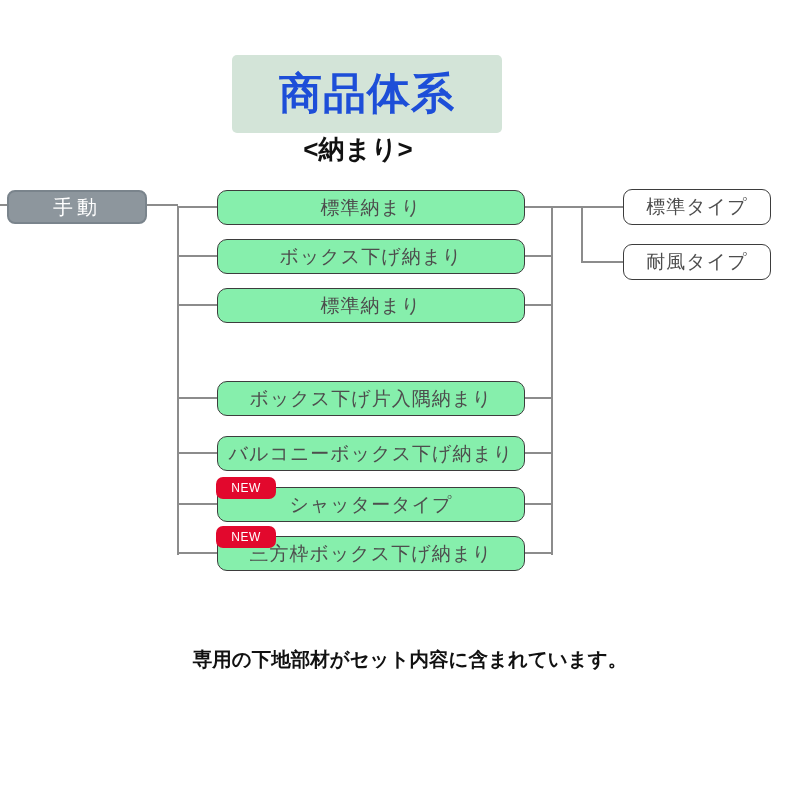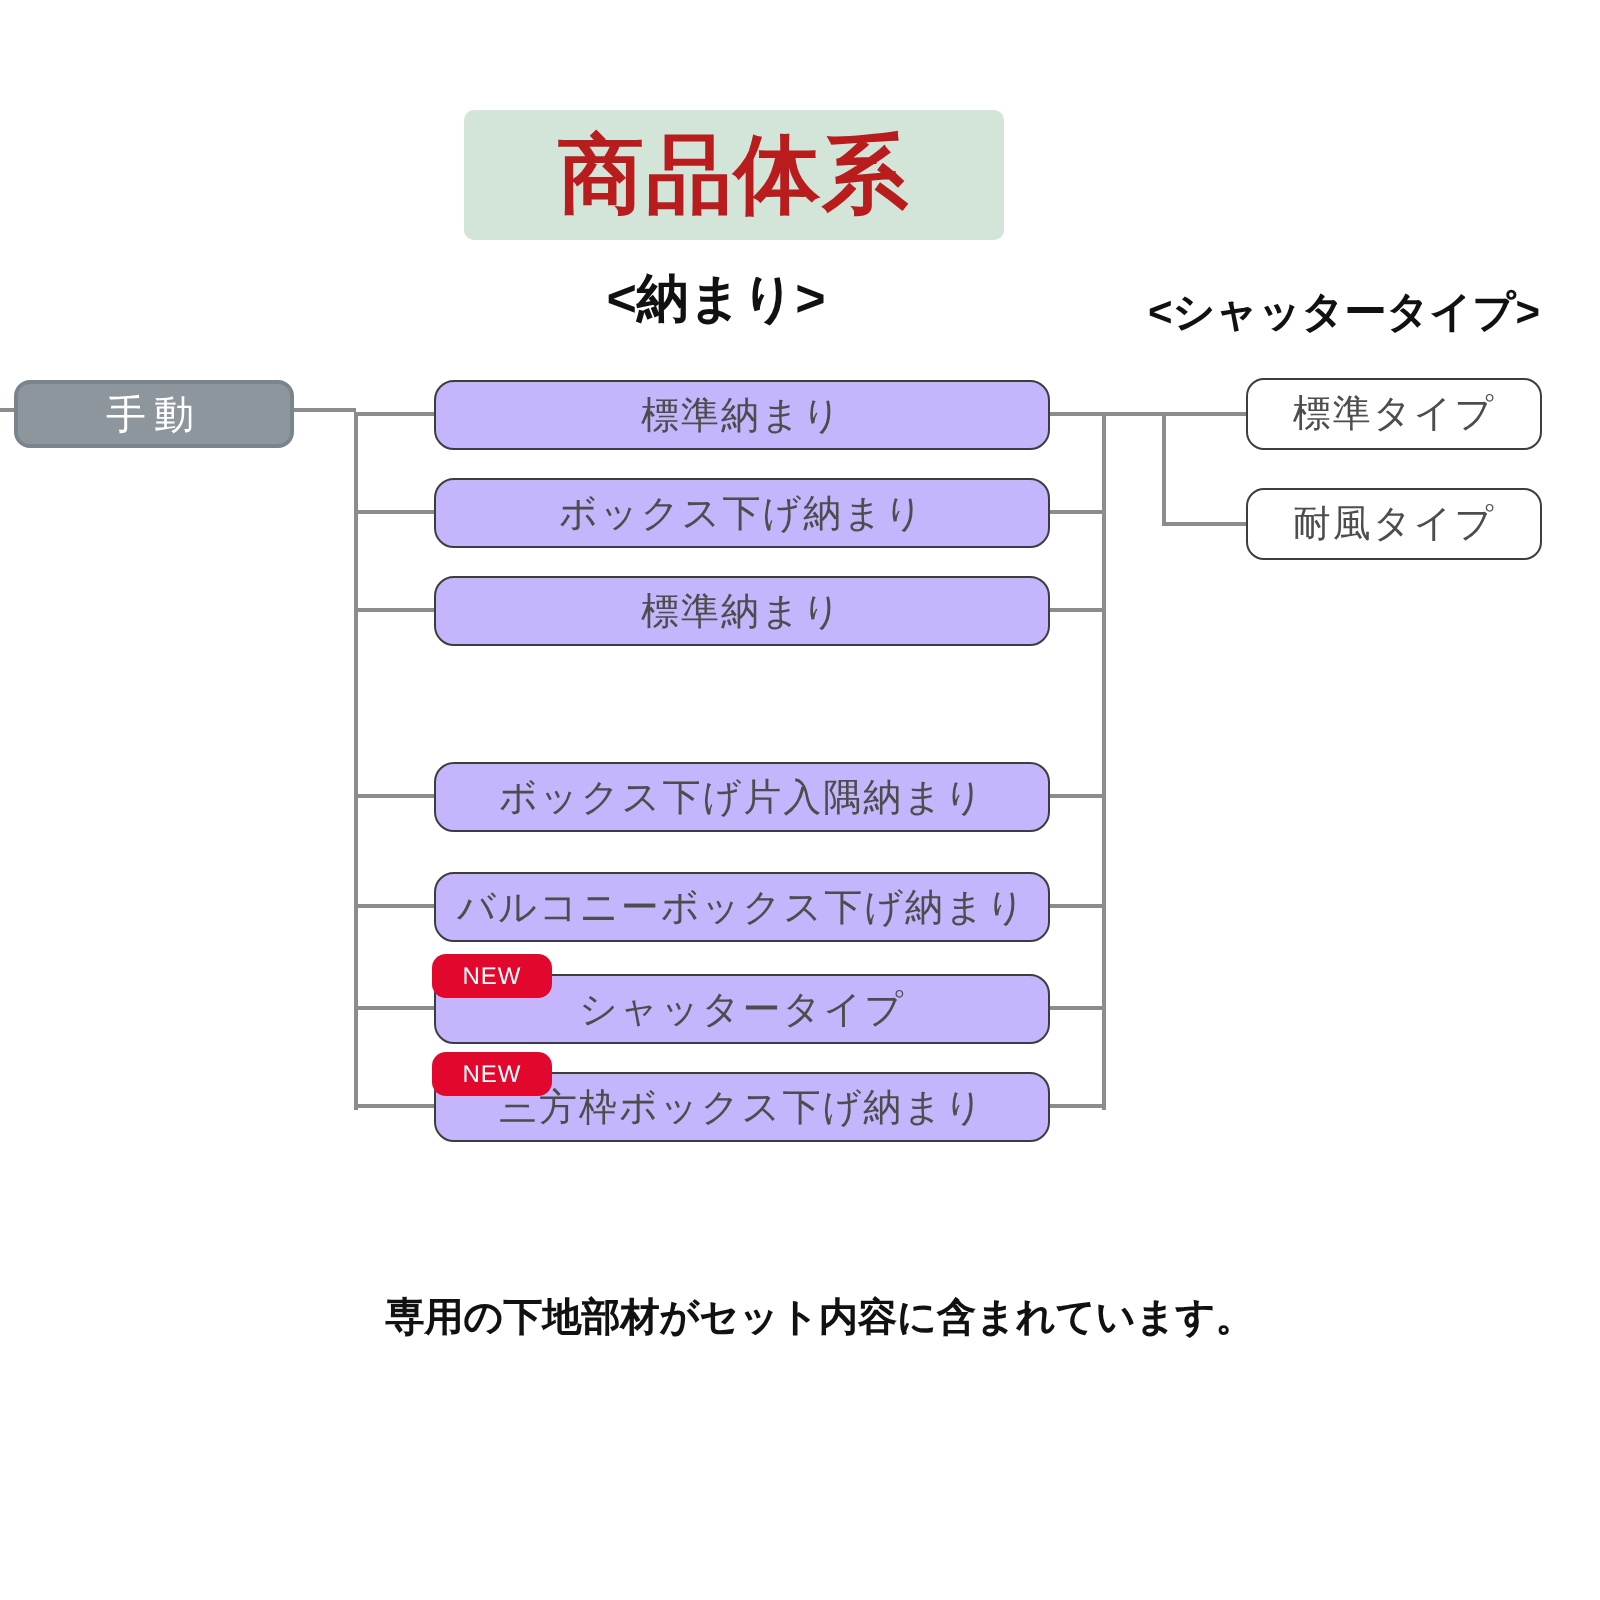--- a/index.html
+++ b/index.html
@@ -8,25 +8,25 @@
     background:#ffffff;
   }
   #canvas{
     position:relative;
     width:800px;height:800px;
     background:#ffffff;
     overflow:hidden;
   }
   
   .title-box{
-    position:absolute;left:232px;top:55px;width:270px;height:65px;
+    position:absolute;left:232px;top:55px;width:270px;height:78px;
     background:var(--title-bg);
     border-radius:5px;
     display:flex;align-items:center;justify-content:center;
-    font-size:43px;font-weight:bold;color:#b91c1c;
+    font-size:43px;font-weight:bold;color:#1d4ed8;
     letter-spacing:1px;
   }
   .col-header{
     position:absolute;
     font-weight:bold;color:#111;
     text-align:center;
   }
   .col-header.fitting{left:258px;top:132px;width:200px;font-size:26px;}
   .col-header.shutter{left:562px;top:142px;width:220px;font-size:21px;}
 
@@ -50,21 +50,21 @@
     position:absolute;left:178px;width:374px;height:35px;
   }
   .fit-row .in-line{
     position:absolute;left:0;top:16px;width:39px;height:2px;background:var(--line);
   }
   .fit-row .out-line{
     position:absolute;left:347px;top:16px;width:27px;height:2px;background:var(--line);
   }
   .fit-box{
     position:absolute;left:39px;top:0;width:308px;height:35px;
-    background:#c4b5fd;
+    background:#86efac;
     border:1.5px solid var(--box-border);
     border-radius:10px;box-sizing:border-box;
     display:flex;align-items:center;justify-content:center;
     font-size:19px;color:var(--box-text);
     letter-spacing:1px;
     z-index:1;
   }
   .new-badge{
     position:absolute;left:38px;top:-10px;width:60px;height:22px;
     background:var(--badge-bg);
@@ -95,21 +95,20 @@
   }
 </style>
 </head>
 <body>
 
 <div id="canvas">
 
   <div class="title-box">商品体系</div>
 
   <div class="col-header fitting">&lt;納まり&gt;</div>
-  <div class="col-header shutter">&lt;シャッタータイプ&gt;</div>
 
   <div class="hline" style="left:0;top:204px;width:7px;"></div>
   <div class="root-box">手動</div>
   <div class="hline" style="left:147px;top:204px;width:31px;"></div>
 
   <div class="vline" style="left:177px;top:206px;height:349px;"></div>
 
   <div class="vline" style="left:551px;top:206px;height:349px;"></div>
   <div class="hline" style="left:552px;top:206px;width:31px;"></div>
   <div class="vline" style="left:581px;top:206px;height:57px;"></div>

